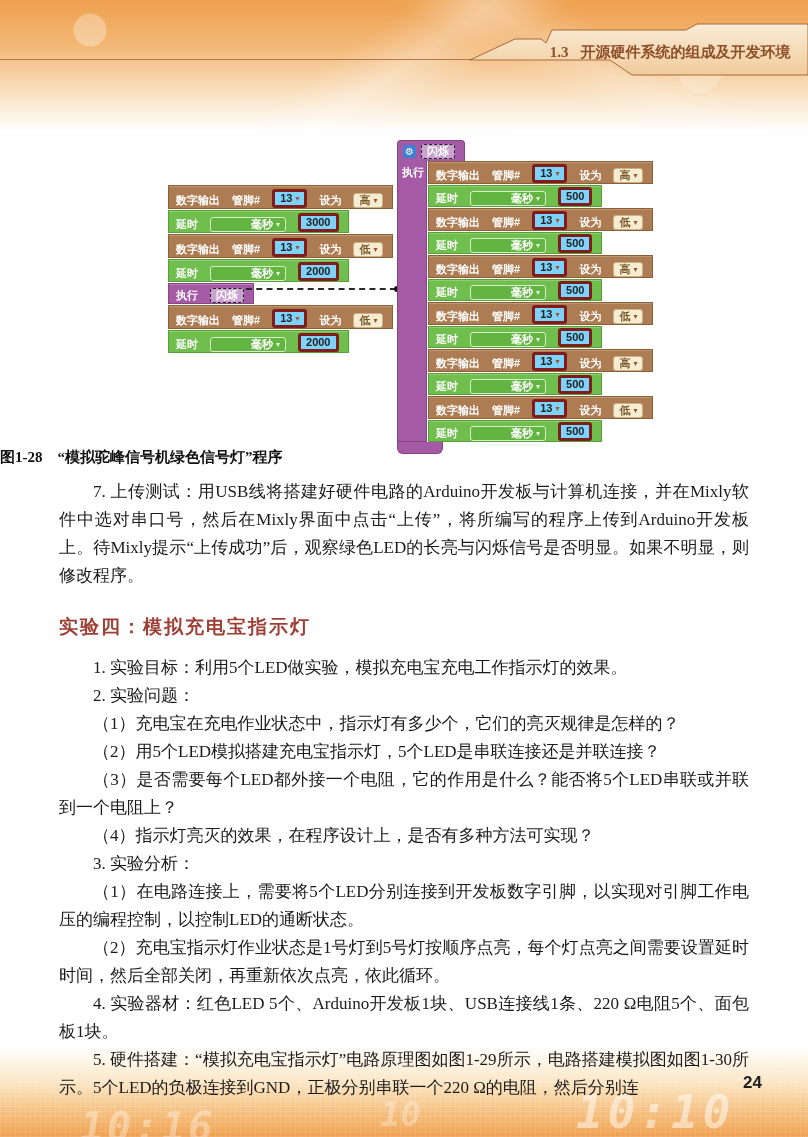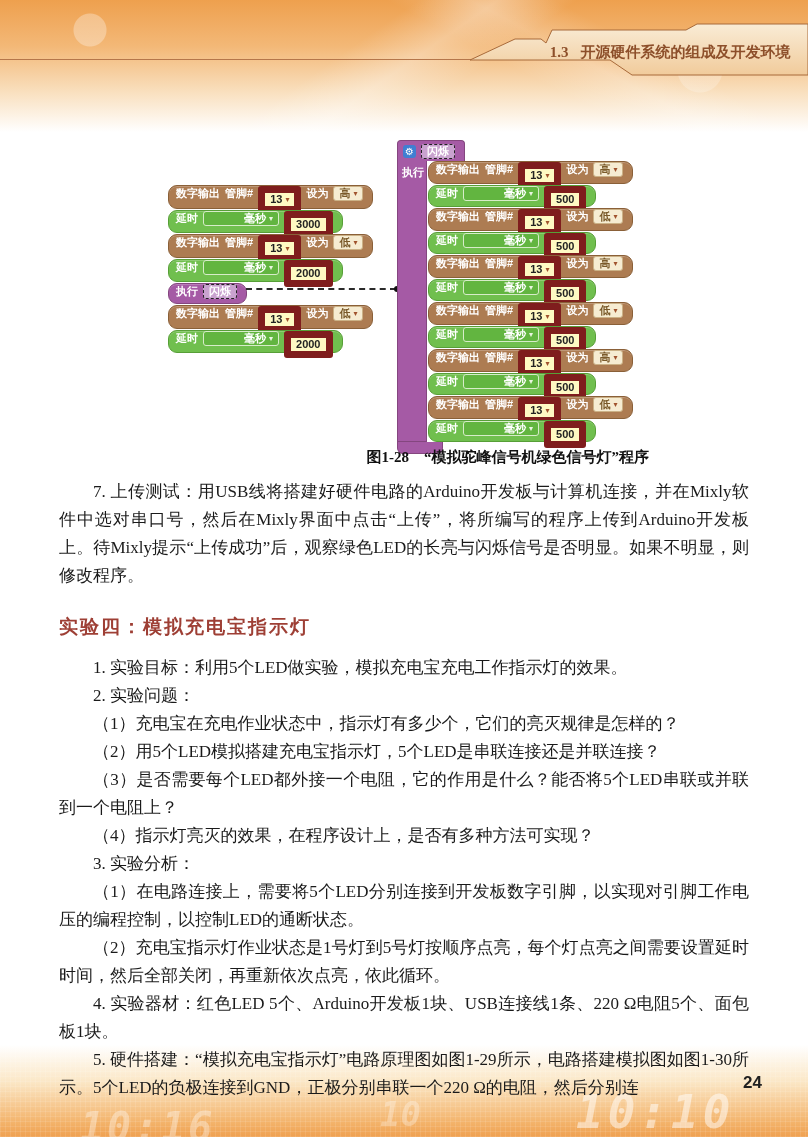--- a/index.html
+++ b/index.html
@@ -14,28 +14,28 @@
       radial-gradient(circle at 90px 30px, rgba(255,255,255,.30) 0 16px, transparent 17px),
       radial-gradient(circle at 700px 70px, rgba(255,255,255,.22) 0 22px, transparent 23px),
       linear-gradient(-35deg, transparent 42%, rgba(255,255,255,.28) 50%, transparent 58%),
       linear-gradient(28deg, transparent 60%, rgba(255,255,255,.20) 68%, transparent 76%);}
   .rule-line{position:absolute;left:0;top:59px;width:808px;height:1px;background:#b5764a;z-index:1;}
   .banner{position:absolute;left:463px;top:20px;z-index:2;}
   .banner text{font-family:"Liberation Serif","DejaVu Serif",serif;font-weight:bold;font-size:15px;fill:#8d4f2a;}
 
   
   .stack{position:absolute;left:168px;top:185px;display:flex;flex-direction:column;align-items:flex-start;gap:1px;z-index:1;}
-  .blk{display:inline-flex;align-items:flex-start;gap:5px;padding:0 9px 0 7px;border-radius:9px;
+  .blk{display:inline-flex;align-items:flex-end;gap:12px;padding:0 9px 0 7px;border-radius:0;
        font-family:"Liberation Sans","DejaVu Sans",sans-serif;font-weight:bold;font-size:11px;color:#fff;
        box-shadow:inset 0 1px 0 rgba(255,255,255,.22);white-space:nowrap;}
   .b-digital{background:#ad7c52;border:1px solid #8a6038;height:22px;}
   .b-delay{background:#70bf4e;border:1px solid #579f37;height:21px;}
   .b-call{background:#a55aa5;border:1px solid #84467f;height:19px;}
   .chip{display:inline-flex;align-items:center;border-radius:3px;padding:1px 5px;font-size:11px;font-weight:bold;line-height:1;}
-  .c-num{background:#fef9c3;border:7px solid #7f1d1d;color:#222;}
+  .c-num{background:#7dd3fc;border:3px solid #7f1d1d;color:#222;}
   .c-lvl{background:#f6ecd2;border:1px solid #cbb186;color:#7a5a2a;}
   .c-unit{background:#62b540;border:1px solid #d7ecc9;color:#fff;padding-left:40px;}
   .c-proc{background:#c9a2cf;border:1px dashed #222;color:#fff;}
   .arr{font-size:8px;color:#a0522d;margin-left:3px;line-height:1;font-family:"DejaVu Sans",sans-serif;}
   .c-unit .arr{color:#e8f5df;}
 
   .proc{position:absolute;left:397px;top:140px;z-index:1;}
   .proc-head{display:inline-flex;align-items:center;gap:5px;background:#a55aa5;border:1px solid #84467f;border-bottom:none;
              border-radius:4px 4px 0 0;height:20px;padding:0 9px 0 5px;}
   .gear{width:13px;height:13px;background:#3f7fd2;border-radius:3px;color:#fff;font-size:10px;line-height:13px;
@@ -43,21 +43,21 @@
   .proc-body{display:flex;align-items:stretch;}
   .proc-exec{width:30px;background:#a55aa5;border:1px solid #84467f;border-top:none;color:#fff;
              font:bold 11px "Liberation Sans","DejaVu Sans",sans-serif;padding:4px 0 0 4px;box-sizing:border-box;}
   .proc-blocks{display:flex;flex-direction:column;align-items:flex-start;gap:1px;margin-left:1px;}
   .proc-blocks .b-digital{height:21px;}
   .proc-blocks .b-delay{height:20px;}
   .proc-tail{width:46px;height:12px;background:#a55aa5;border:1px solid #84467f;border-top:none;border-radius:0 0 6px 6px;box-sizing:border-box;}
   .connector{position:absolute;left:246px;top:288px;width:150px;height:0;border-top:2px dashed #2a2a2a;z-index:1;}
   .connector::after{content:"";position:absolute;right:-4px;top:-4px;width:6px;height:6px;background:#111;border-radius:50%;}
 
-  .fig-caption{position:absolute;left:0;top:448px;width:649px;text-align:right;
+  .fig-caption{position:absolute;left:0;top:448px;width:649px;text-align:left;
                font-weight:bold;font-size:15px;color:#111;z-index:1;}
 
   
   .content{position:absolute;left:59px;top:478px;width:690px;z-index:1;color:#1a1a1a;}
   .content p{margin:0;font-size:17px;line-height:28px;text-align:justify;text-indent:2em;}
   .exp-title{margin:24px 0 14px 0;text-align:left;color:#9e3f35;letter-spacing:2px;
              font:bold 19px "Liberation Sans","DejaVu Sans",sans-serif;}
 
   
   .bottom-band{position:absolute;left:0;bottom:0;width:808px;height:92px;

